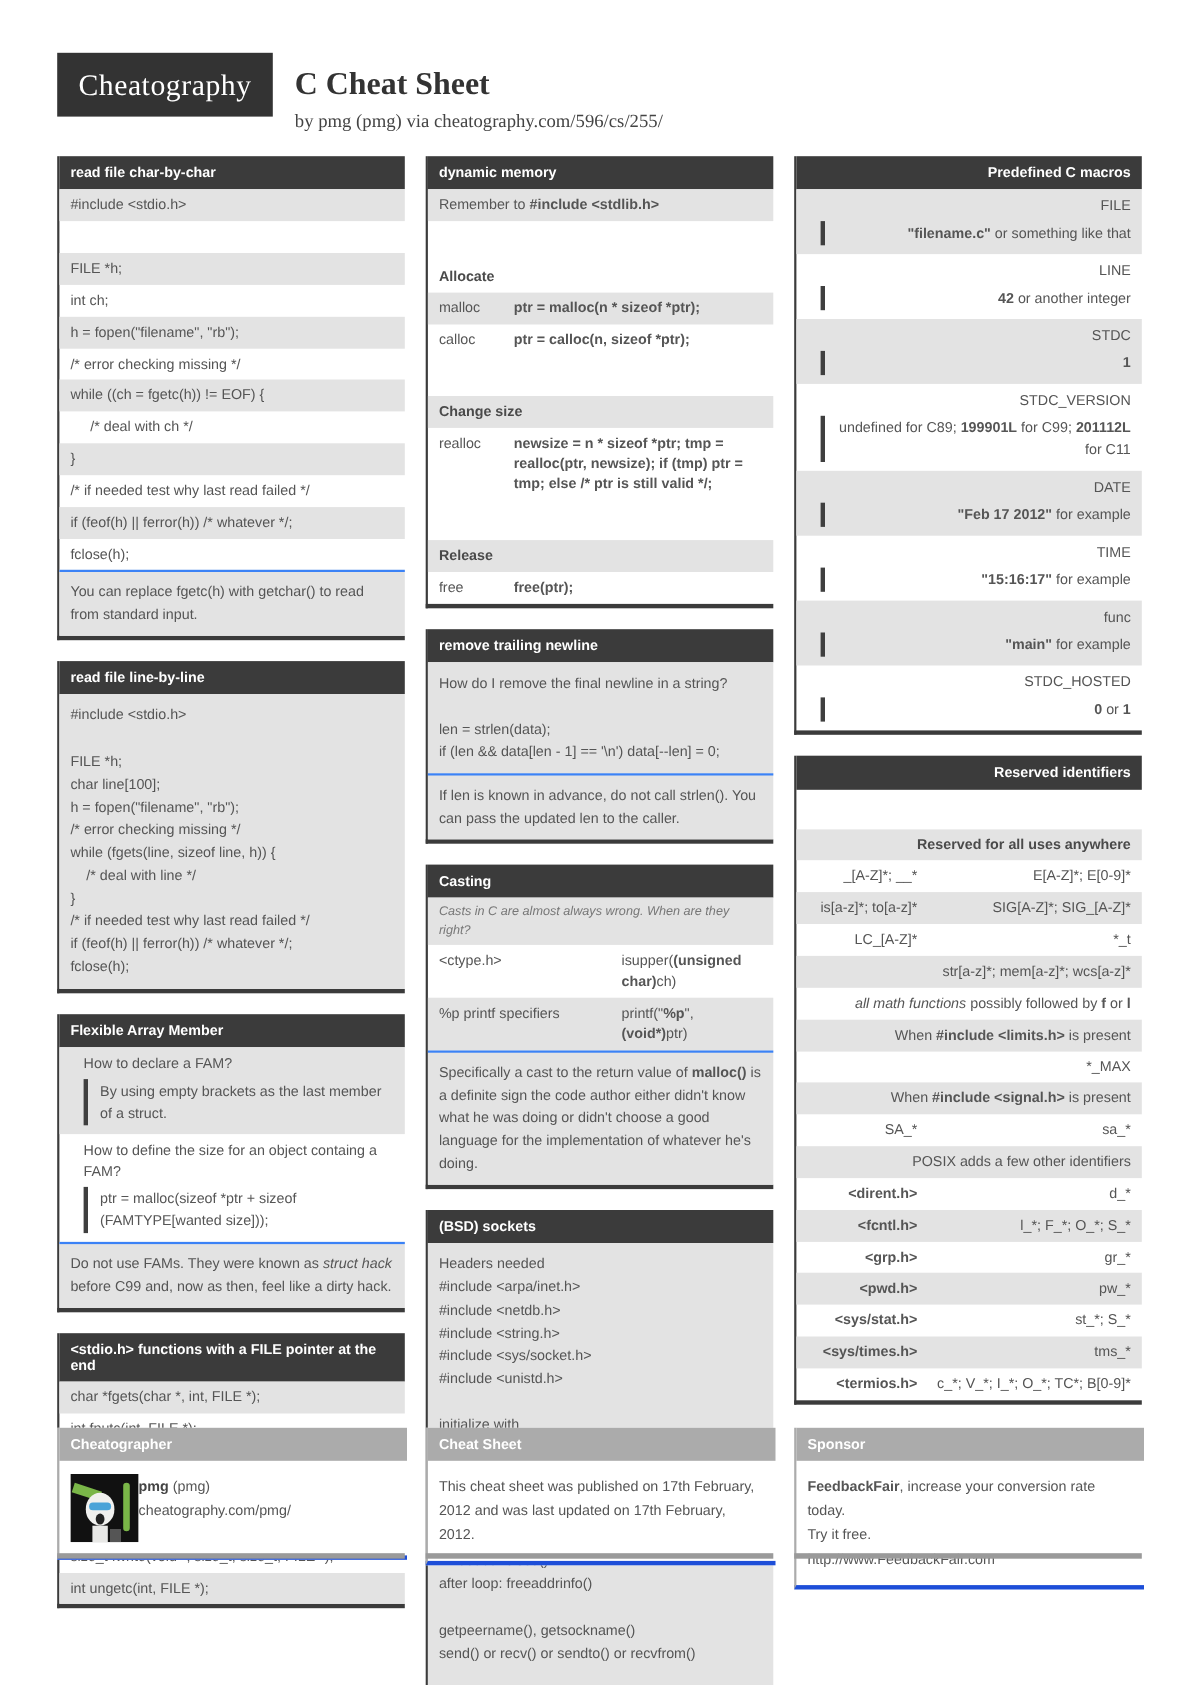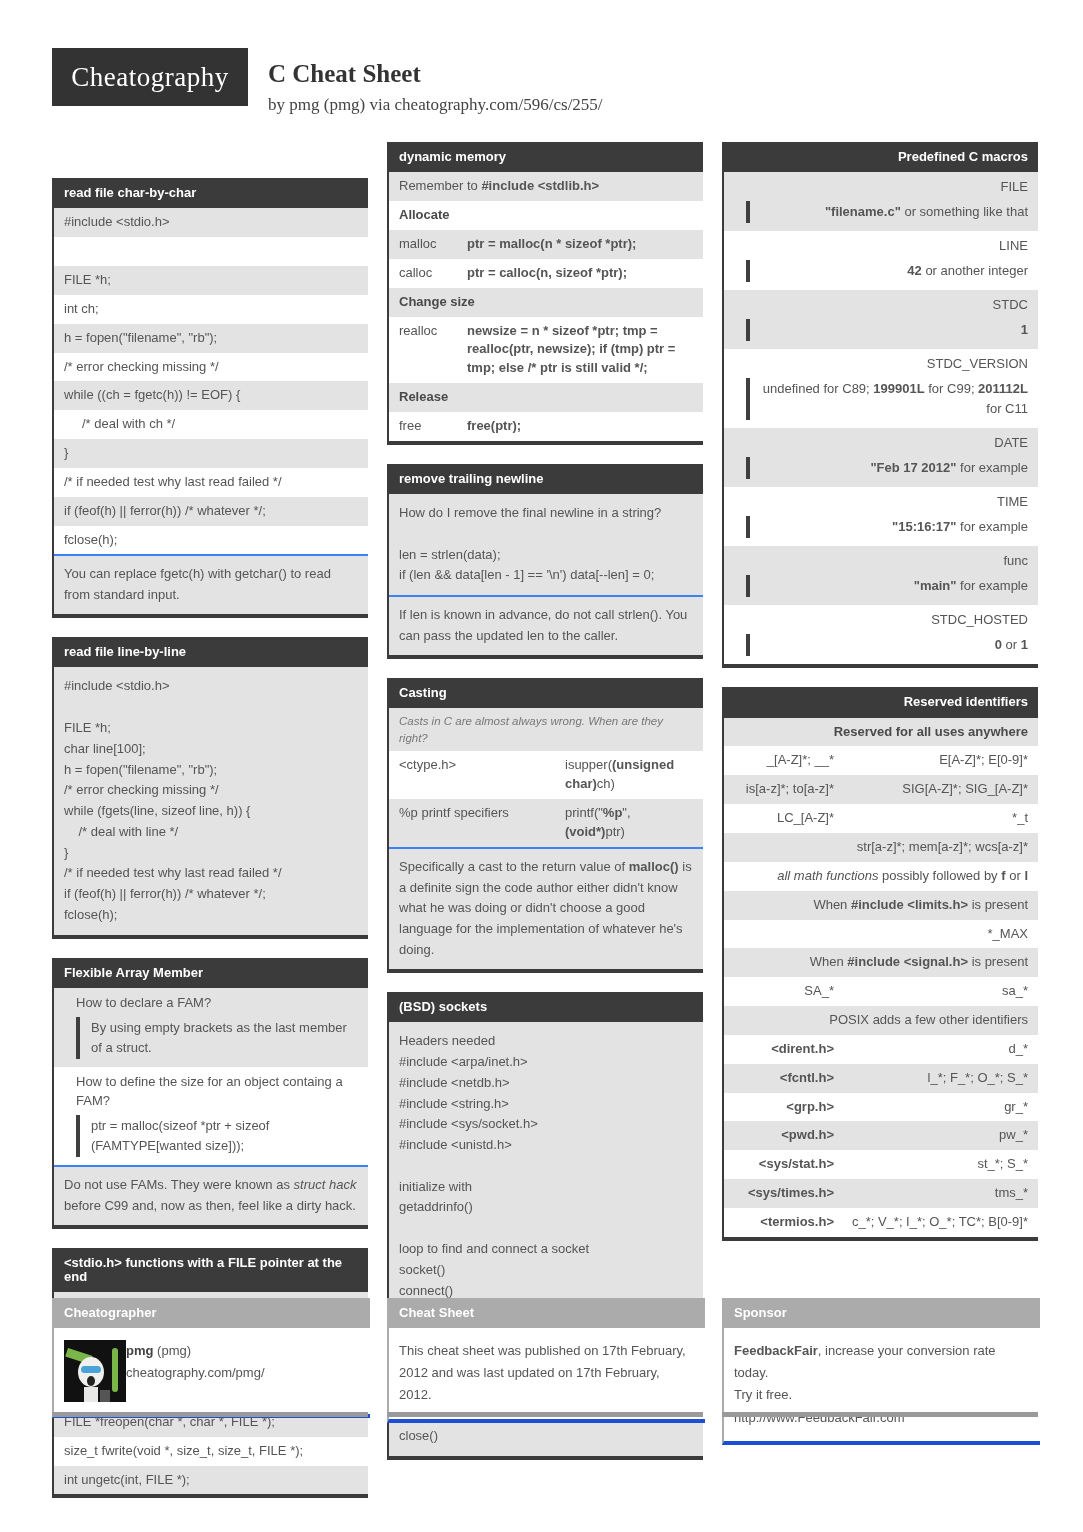--- a/index.html
+++ b/index.html
@@ -3,35 +3,35 @@
 <meta charset="utf-8">
 <style>
   html,body{margin:0;padding:0;background:#fff;}
   #page{position:relative;width:1083px;height:1532px;background:#fff;overflow:hidden;
         font-family:"Liberation Sans",sans-serif;color:#555;}
   
   #logo{position:absolute;left:52px;top:48px;width:196px;height:58px;background:#333;
         color:#fff;display:flex;align-items:center;justify-content:center;
         font-family:"Liberation Serif",serif;font-size:27px;letter-spacing:.5px;}
   #titleblock{position:absolute;left:268px;top:60px;font-family:"Liberation Serif",serif;}
-  #titleblock h1{margin:0;font-size:25px;font-weight:bold;color:#333;}
+  #titleblock h1{margin:0;font-size:29px;font-weight:bold;color:#333;}
   #titleblock .byline{margin-top:7px;font-size:17px;color:#444;}
   
   .col{position:absolute;top:142px;width:316px;}
-  #col1{left:52px;margin-top:36px;} #col2{left:387px;} #col3{left:722px;text-align:right;}
+  #col1{left:52px;} #col2{left:387px;} #col3{left:722px;text-align:right;}
   
   .card{border-left:2px solid #3b3b3b;border-bottom:4px solid #3b3b3b;margin-bottom:19px;background:#fff;}
   .card-header{background:#3b3b3b;color:#fff;font-weight:bold;font-size:13px;padding:8px 10px;line-height:1.1;}
   .meta{position:absolute;top:1298px;width:316px;border-left:2px solid #ababab;border-bottom:4px solid #1d4ed8;background:#fff;}
   .meta .card-header{background:#ababab;}
   
   .row{padding:5px 10px;font-size:13px;line-height:1.45;color:#555;min-height:16px;}
   .row.alt{background:#e3e3e3;}
   .row.code.indent{padding-left:28px;}
-  .row.sub{font-weight:bold;color:#4a4a4a;}
+  .row.sub{font-weight:bold;color:#4a4a4a;margin-top:36px;}
   .row.rich.small{font-size:11.5px;color:#777;}
   .b{font-weight:bold;} .i{font-style:italic;}
   .pair{display:flex;}
   .pair .pl{flex:0 0 100px;padding-right:6px;}
   .pair .pv{flex:1;}
   .lw60 .pl{flex-basis:62px;}
   .lw165 .pl{flex-basis:160px;}
   .qa .q{padding:1px 0 2px 12px;}
   .qa .answer{margin:2px 0 3px 12px;border-left:4px solid #3f3f3f;padding:1px 0 1px 11px;line-height:1.55;}
   .block{background:#e3e3e3;padding:9px 10px;}

